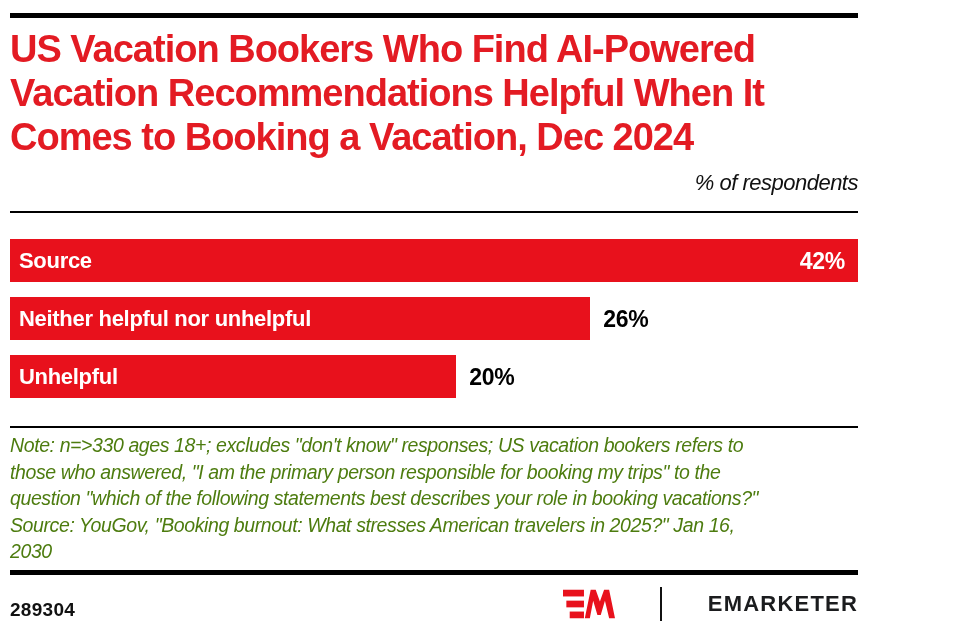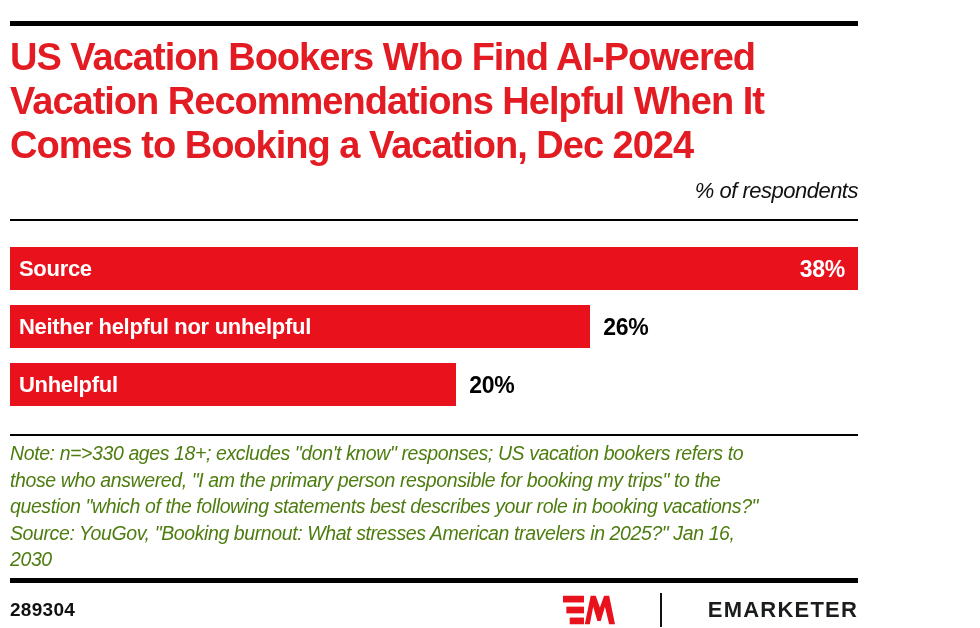--- a/index.html
+++ b/index.html
@@ -1,20 +1,20 @@
 <!DOCTYPE html>
 <html><head>
 <meta charset="utf-8">
 <style>
   * { margin:0; padding:0; box-sizing:border-box; }
   html,body { background:#ffffff; }
   body { font-family:"Liberation Sans", sans-serif; color:#111111; }
   .canvas {
     position:relative; width:868px; height:628px;
-    background:#ffffff; padding:8px 10px; overflow:hidden;
+    background:#ffffff; padding:0 10px; overflow:hidden;
   }
   .top-rule { margin-top:13px; height:5px; background:#000000; }
   .title { margin-top:9px; color:#e31b23; font-weight:bold;
            font-size:38px; line-height:44px; letter-spacing:-1px; }
   .subtitle { margin-top:7px; font-style:italic; font-size:22px;
               line-height:34px; color:#111111; letter-spacing:-0.5px;text-align:right; }
   .sub-rule { margin-top:11px; height:2px; background:#000000; }
   .bars { margin-top:26px; }
   .bar-row { position:relative; height:43px; margin-bottom:15px; }
   .bar-fill { position:absolute; left:0; top:0; height:100%;
@@ -24,21 +24,21 @@
   .bar-val { position:absolute; top:50%; transform:translateY(-50%);
              font-weight:bold; font-size:23px; letter-spacing:-0.3px; }
   .val-inside { right:13px; color:#ffffff; }
   .val-outside { color:#000000; }
   .note-rule { margin-top:28px; height:2px; background:#000000; }
   .footnote { margin-top:4px; font-style:italic; font-size:19.5px;
               line-height:26.5px; color:#4d7c0f; letter-spacing:-0.4px; }
   .footnote div { white-space:nowrap; }
   .bottom-rule { margin-top:5px; height:5px; background:#000000; }
   .footer { margin-top:8px; display:flex; justify-content:space-between;
-            align-items:center; height:38px; }
+            align-items:flex-end; height:38px; }
   .chart-id { font-weight:bold; font-size:19px; letter-spacing:0.3px; }
   .logo { display:flex; align-items:center;gap:36px; }
   .logo-divider { width:2px; height:34px; background:#111111; margin:0 10px 0 9px; }
   .brand { font-weight:bold; font-size:22px; letter-spacing:1.2px;
            color:#1b1c1e; white-space:nowrap; }
 </style>
 </head>
 <body>
 
 <div class="canvas">
@@ -54,21 +54,21 @@
   <div class="subtitle">% of respondents</div>
 
   <div class="sub-rule"></div>
 
   <div class="bars">
 
     <div class="bar-row">
       <div class="bar-fill" style="width: 100%; background: rgb(232, 17, 28);">
         <span class="bar-cat">Source</span>
       </div>
-      <span class="bar-val val-inside">38%</span>
+      <span class="bar-val val-inside">42%</span>
     </div>
 
     <div class="bar-row">
       <div class="bar-fill" style="width: 68.4211%; background: rgb(232, 17, 28);">
         <span class="bar-cat">Neither helpful nor unhelpful</span>
       </div>
       <span class="bar-val val-outside" style="left: calc(68.4211% + 13px);">26%</span>
     </div>
 
     <div class="bar-row">

